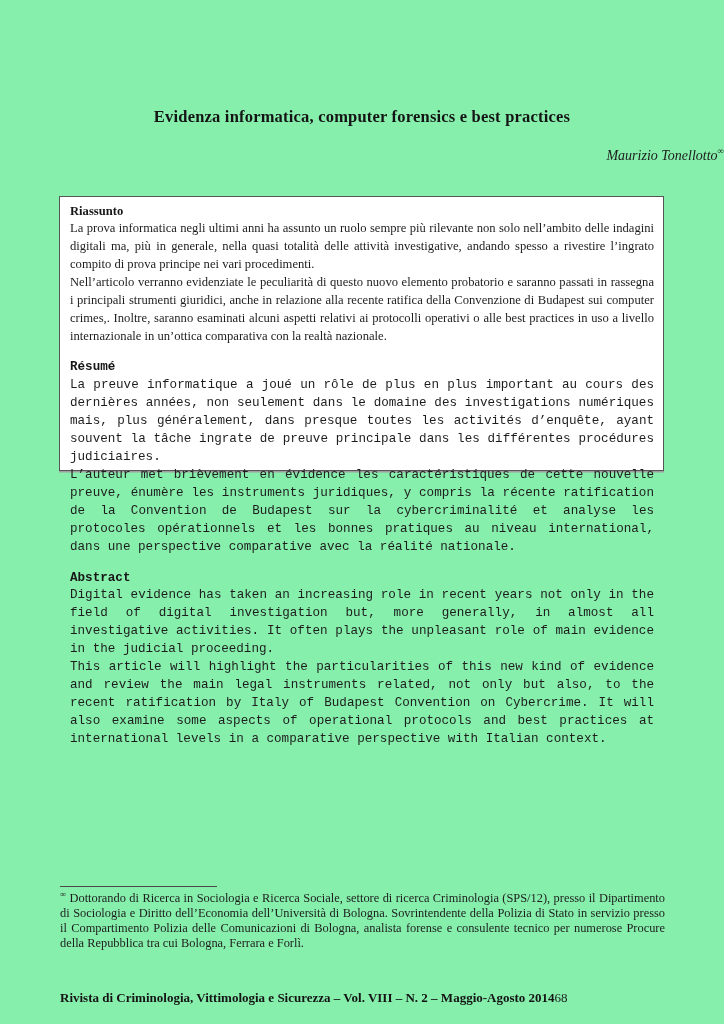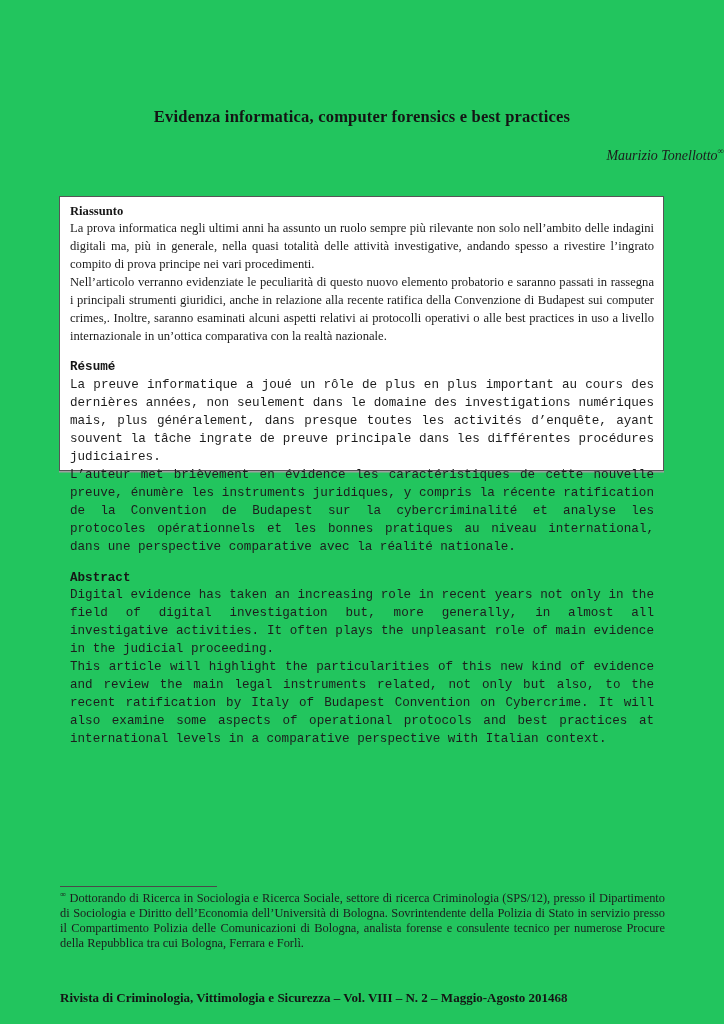--- a/index.html
+++ b/index.html
@@ -5,21 +5,21 @@
   html, body {
     margin: 0;
     padding: 0;
     background: #e8e8e8;
   }
   .page {
     position: relative;
     width: 724px;
     height: 1024px;
     margin: 0 auto;
-    background: #22c55e;
+    background: #86efac;
     font-family: "Liberation Serif", "DejaVu Serif", serif;
     color: #1a1a1a;
     overflow: hidden;
   }
   .doc-title {
     position: absolute;
     top: 96px;
     left: 0;
     width: 724px;
     text-align: center;
@@ -108,21 +108,21 @@
     display: flex;
     align-items: baseline;
   }
   .journal-line {
     font-size: 13px;
     font-weight: bold;
     color: #141414;
   }
   .page-number {
     font-size: 13px;
-    font-weight: bold;
+    font-weight: normal;
     color: #1d1d1d;
   }
 </style>
 </head>
 <body>
 
 <div class="page">
 
   <h1 class="doc-title">Evidenza informatica, computer forensics e best practices</h1>
 

